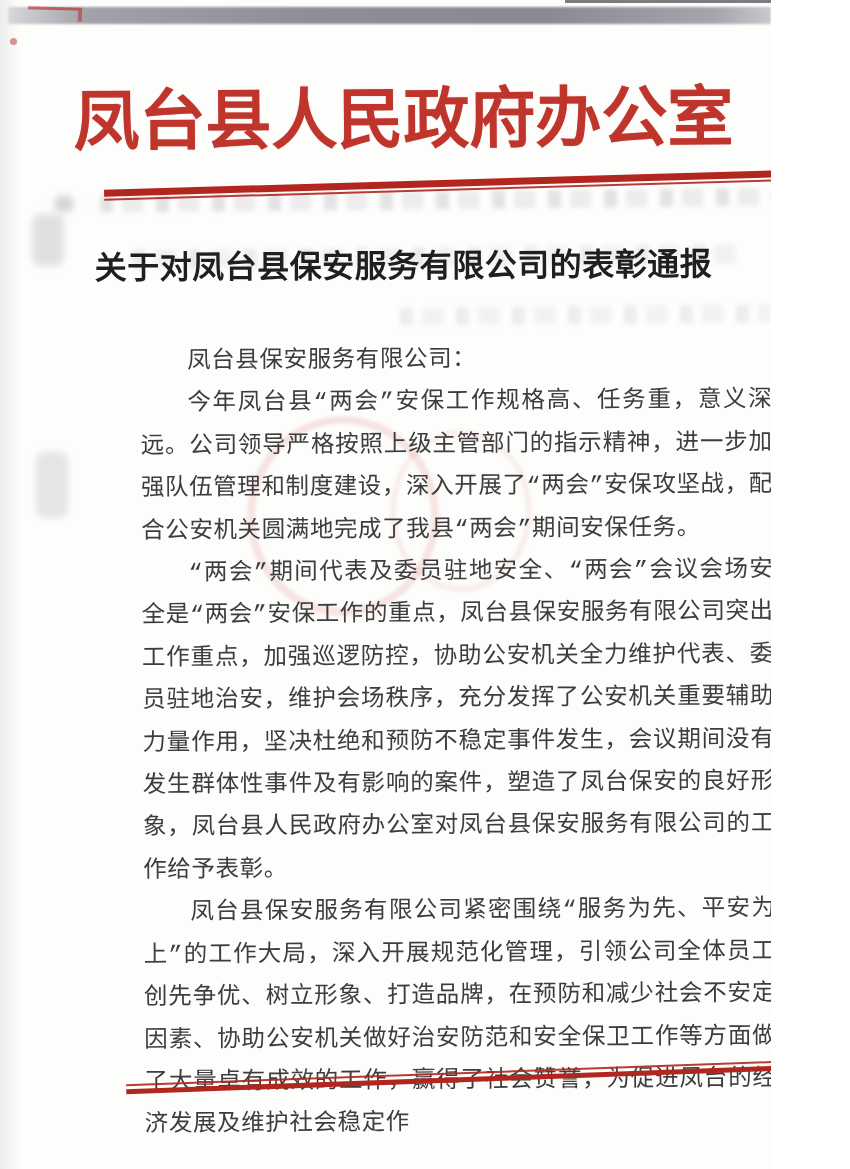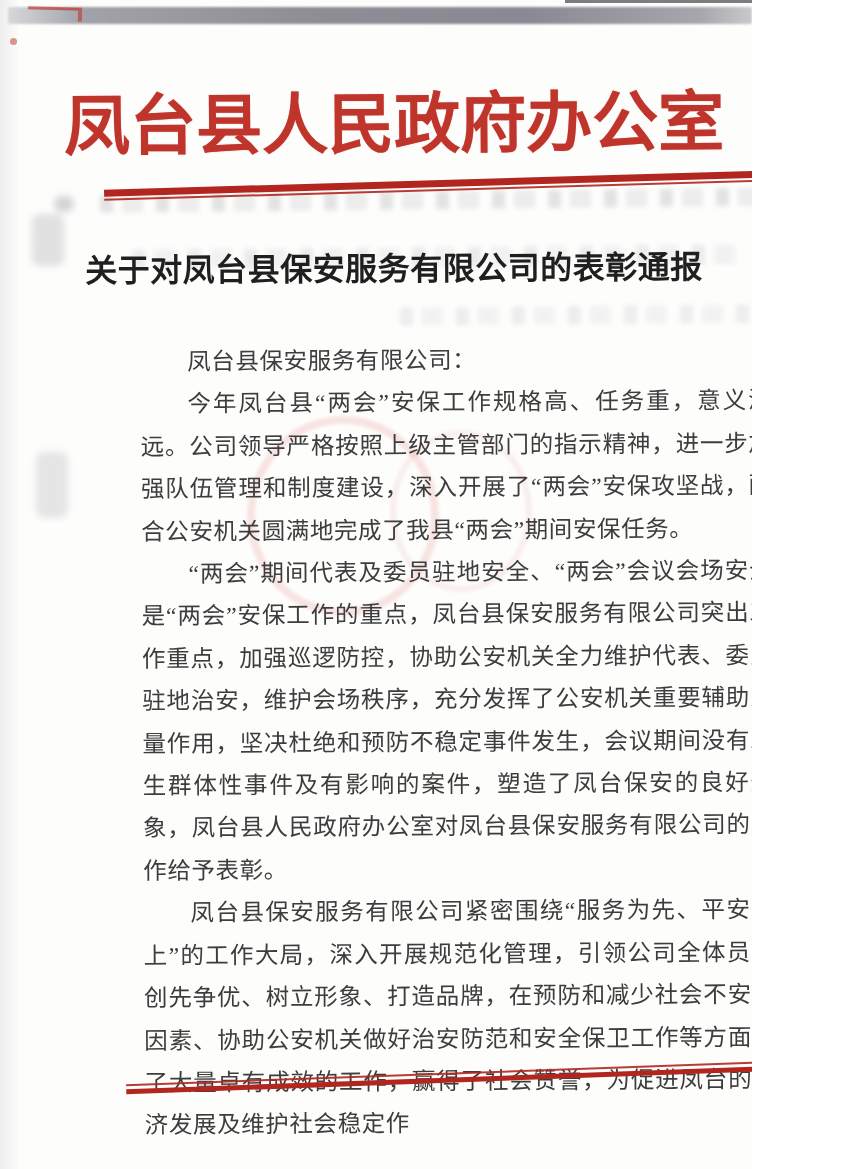--- a/index.html
+++ b/index.html
@@ -8,21 +8,22 @@
     --ink:#3d3d3d;
     --title-ink:#1f1f1f;
     --paper:#fdfdfc;
   }
   html,body{margin:0;padding:0;background:#ffffff;}
   .scan{
     position:relative;
     width:752px;height:1169px;
     background:var(--paper);
     overflow:hidden;
-    font-family:Liberation Serif, serif;
+    font-family:Liberation Mono, monospace;
+    padding-left:19px;
   }
   
   .edge-tint{
     position:absolute;left:0;top:0;bottom:0;width:22px;
     background:linear-gradient(90deg,#e9e9ea 0%,rgba(250,250,249,0) 90%);
     opacity:.8;
   }
   
   .top-band{
     position:absolute;left:8px;right:0;top:7px;height:17px;

